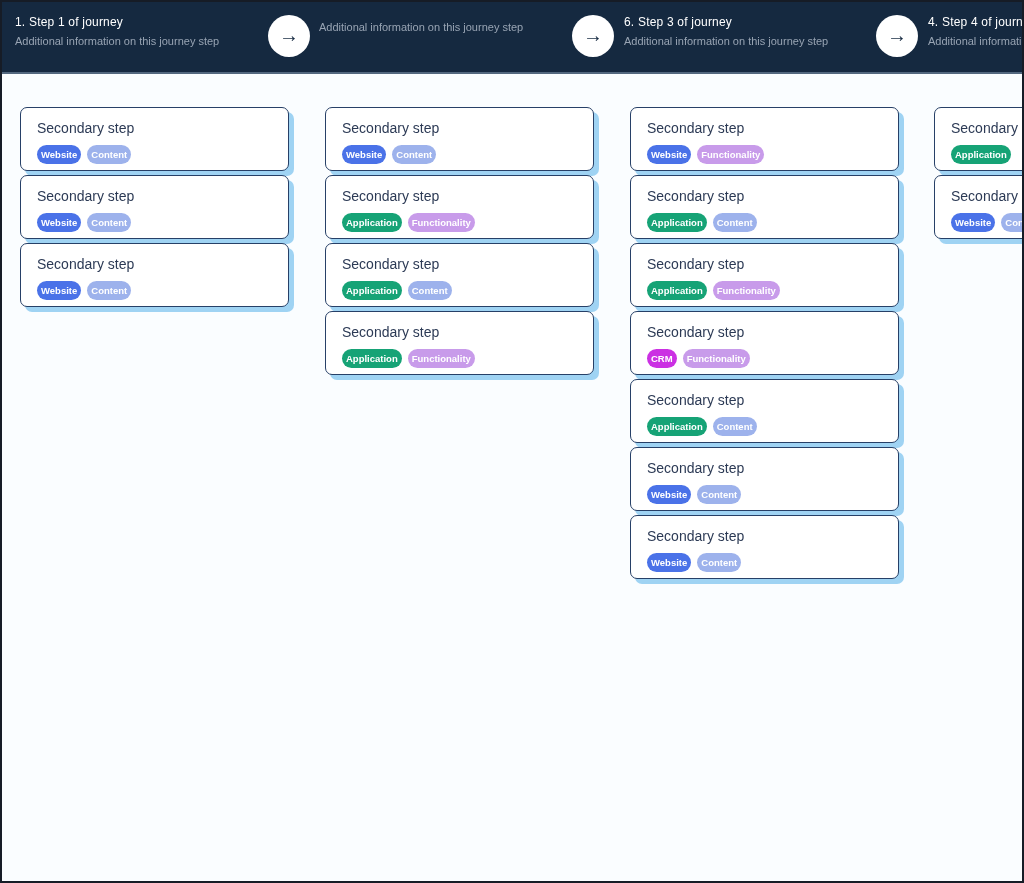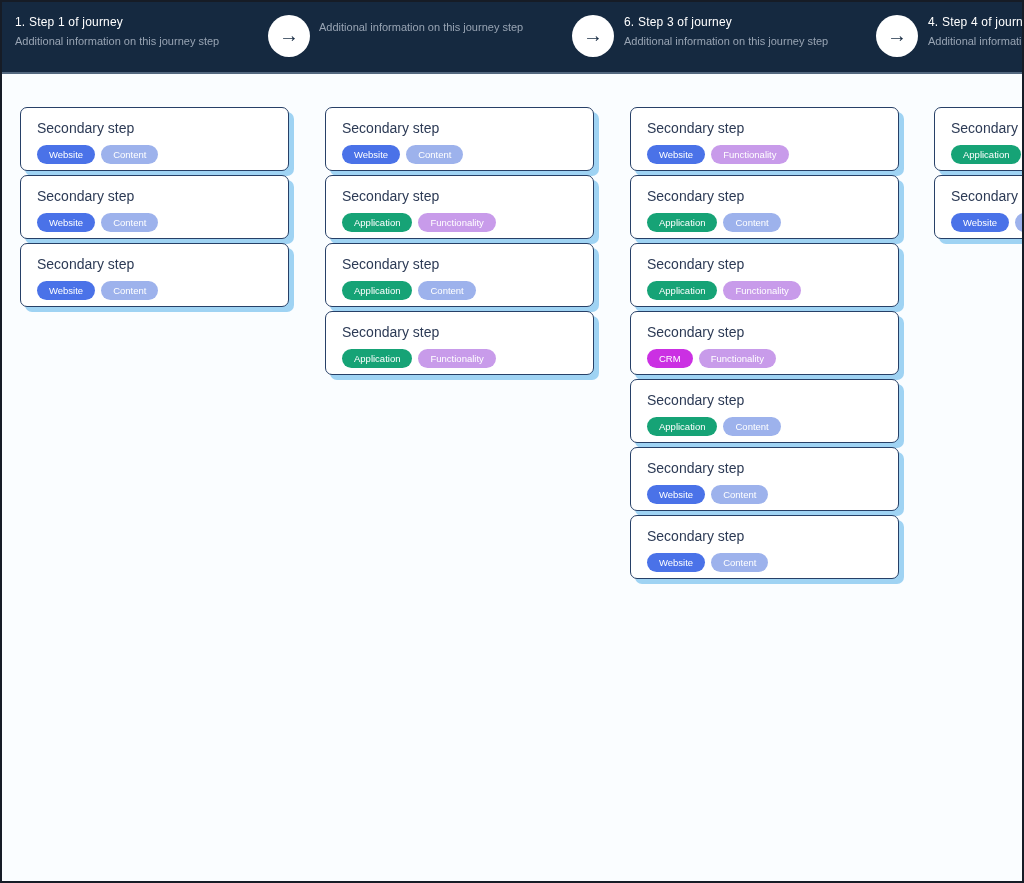--- a/index.html
+++ b/index.html
@@ -39,23 +39,23 @@
     height:64px;
     margin-bottom:4px;
     padding:12px 16px 0 16px;
     white-space:nowrap; overflow:hidden;
   }
   .card-title { color:#2c3a55; font-size:14px; font-weight:400; }
   .tags { margin-top:9px; display:flex; gap:6px; }
   .tag {
     display:inline-block;
     color:#ffffff;
-    font-size:9.5px; font-weight:400;
+    font-size:9.5px; font-weight:700;
     line-height:13px;
-    padding:3px 12px;
+    padding:3px 4px;
     border-radius:10px;
     background:#9db2ec;
   }
 </style>
 </head>
 <body>
 
 <div class="header">
   <div class="step" style="left:13px">
     <div class="step-title">1. Step 1 of journey</div>

